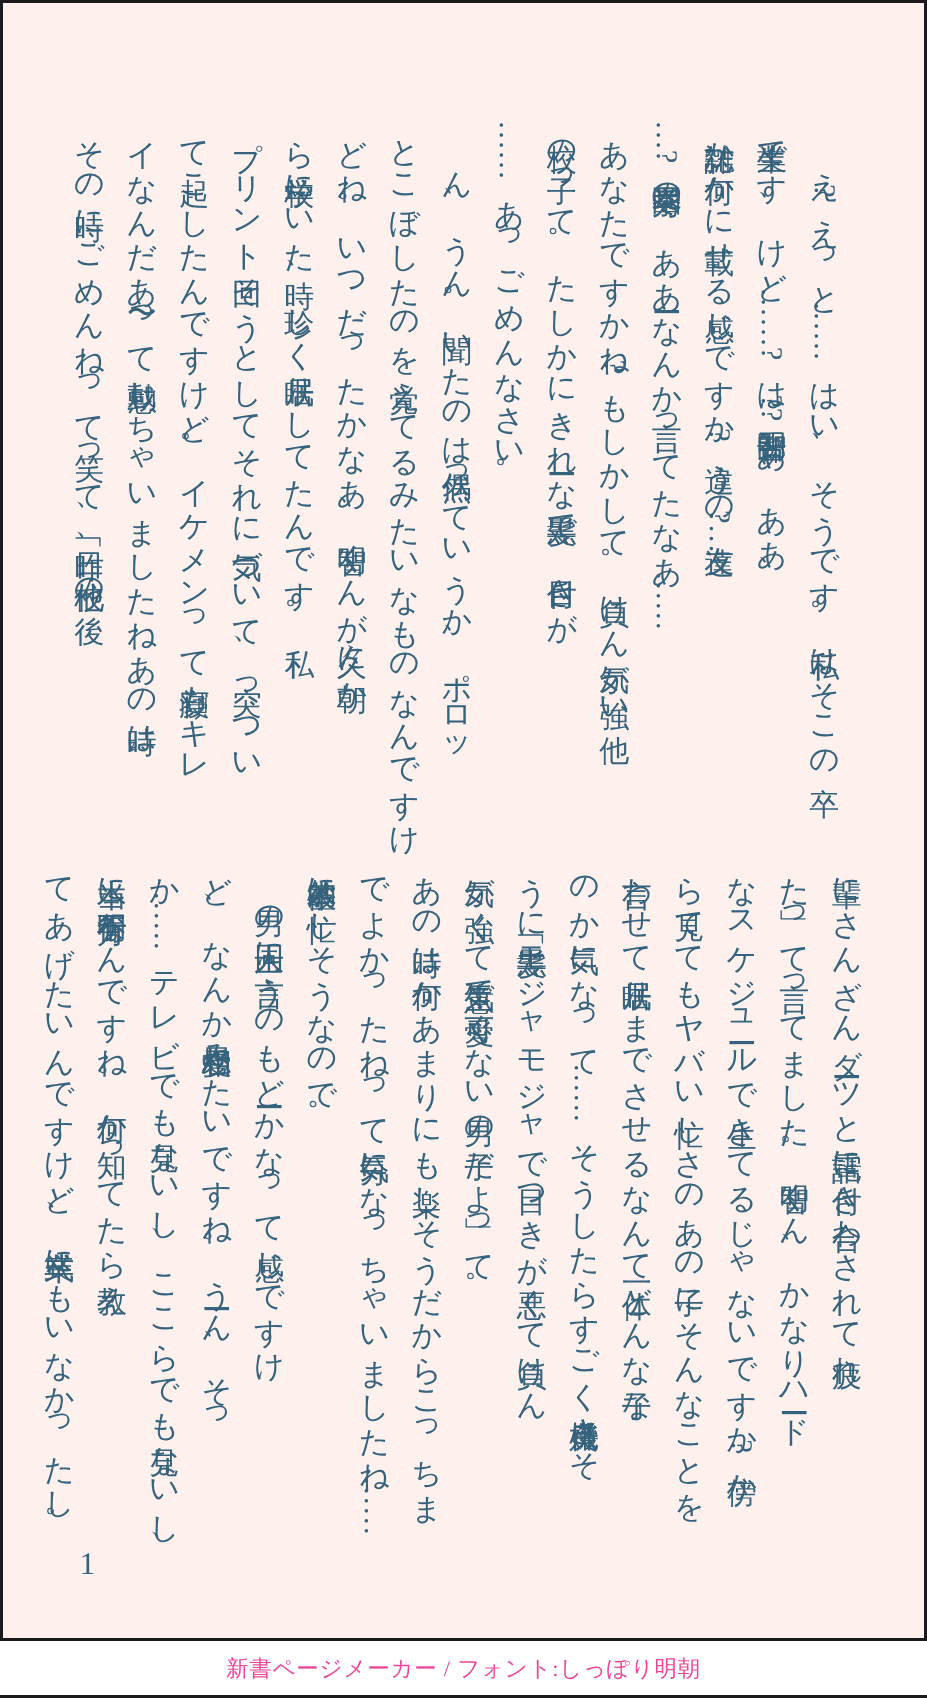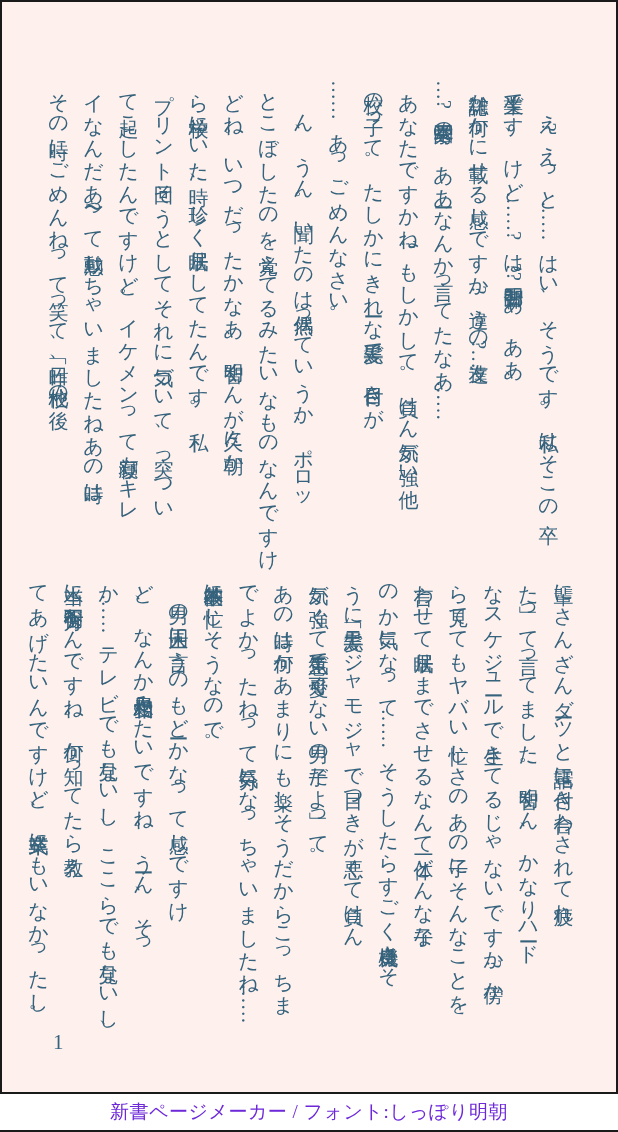--- a/index.html
+++ b/index.html
@@ -49,22 +49,22 @@
     width:618px;
     height:38px;
     box-sizing:border-box;
     background:#ffffff;
     border-bottom:2px solid var(--frame);
     display:flex;
     align-items:center;
     justify-content:center;
   }
   .footer-caption{
-    font-size:19px;
-    color:#6d28d9;
+    font-size:15px;
+    color:#ec4899;
     letter-spacing:0.5px;
     font-family:"Liberation Serif","DejaVu Serif",serif;
   }
 </style>
 </head>
 <body>
 
 <div class="page">
   <div class="tblock tblock-top">
       <div class="tcol">　え?えっと……はい、そうです。私はそこの卒</div>

